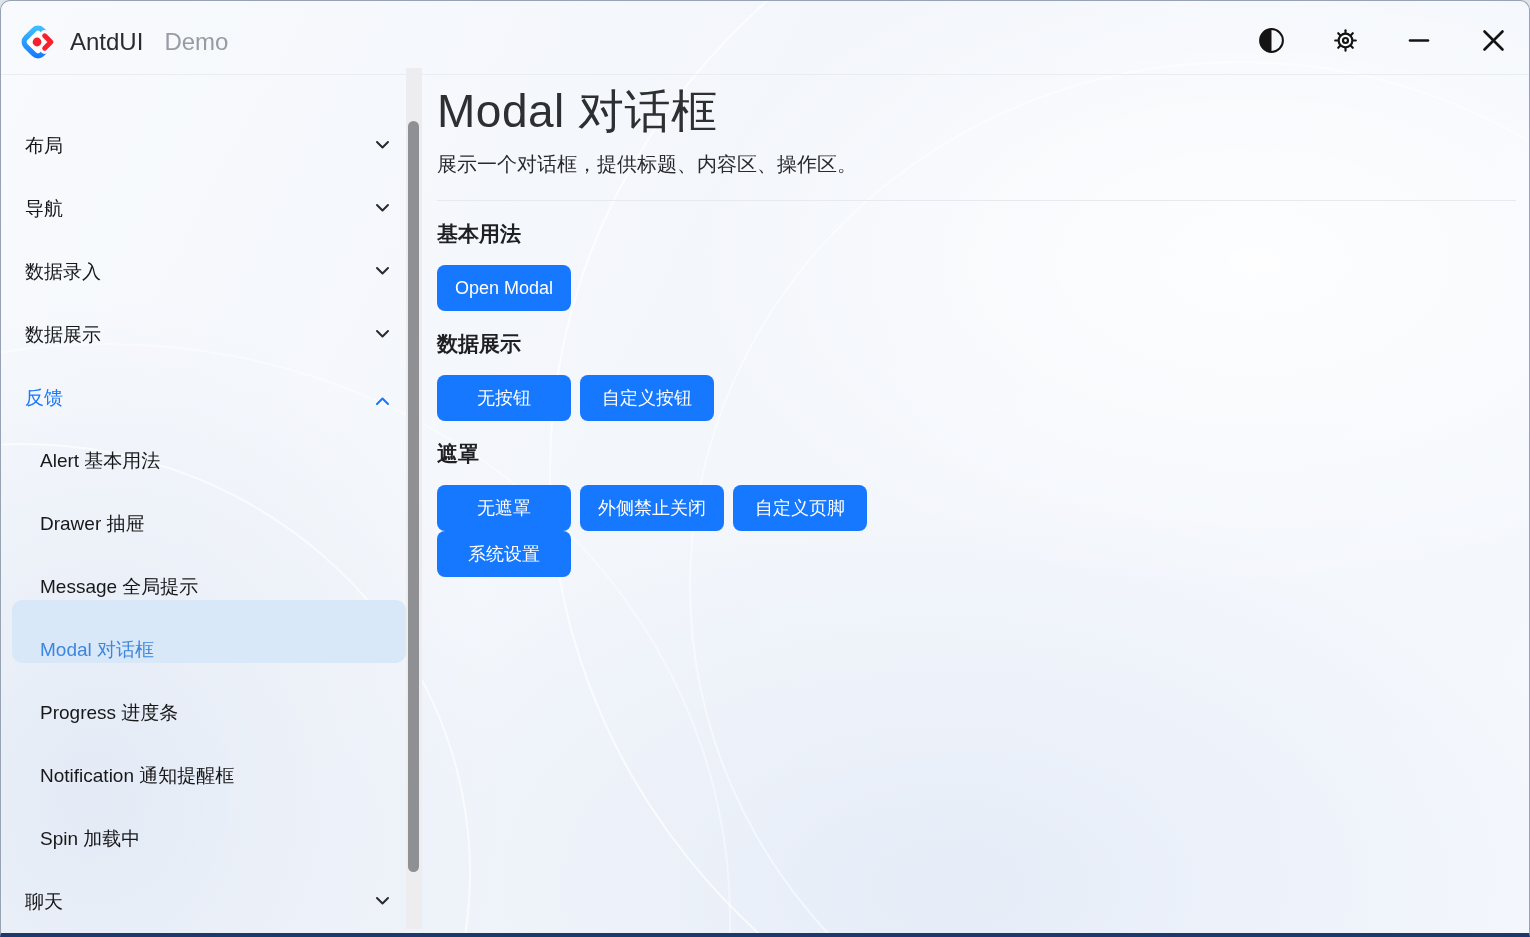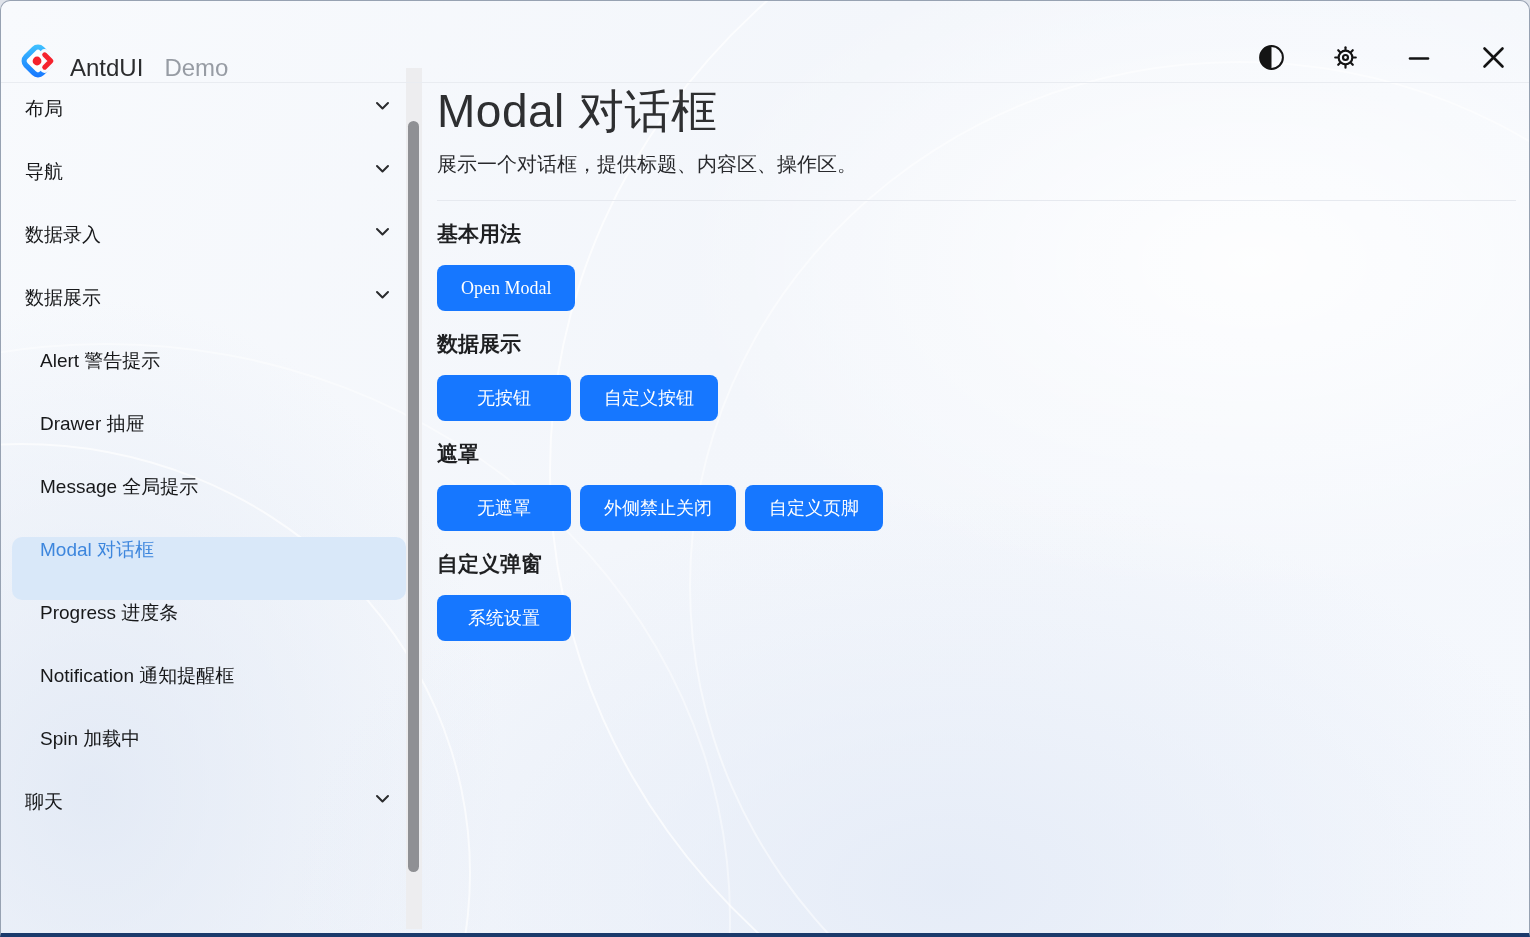--- a/index.html
+++ b/index.html
@@ -23,43 +23,43 @@
   }
   
   .decor { position:absolute; border-radius:50%; pointer-events:none; z-index:0; }
   .decor.c1 { width:1400px; height:1300px; right:-420px; top:-180px; border:2px solid rgba(255,255,255,0.7); }
   .decor.c2 { width:1100px; height:1050px; right:-260px; top:60px; border:2px solid rgba(255,255,255,0.5); }
   .decor.c3 { width:900px; height:860px; left:-430px; bottom:-370px; border:2px solid rgba(255,255,255,0.65); }
   .decor.c4 { width:1250px; height:1150px; left:-520px; bottom:-560px; border:2px solid rgba(255,255,255,0.45); }
 
   
   .titlebar {
-    position:absolute; top:16px; left:0; right:0; height:66px; z-index:6;
-    display:flex; align-items:flex-end;
+    position:absolute; top:8px; left:0; right:0; height:66px; z-index:6;
+    display:flex; align-items:center;
     padding:0 7px 0 16px;
     border-bottom:1px solid #e9ecf1;
   }
   .logo { width:42px; height:42px; margin-right:11px; flex:0 0 auto; }
   .app-title { font-size:24px; display:flex; align-items:baseline; }
   .app-title .t1 { color:#2b2c2e; }
   .app-title .t2 { color:#979ca4; margin-left:21px; }
   .tb-controls { margin-left:auto; display:flex; align-items:center; }
   .tb-btn {
     width:58px; height:46px; border:none; background:transparent;
     display:flex; align-items:center; justify-content:center; cursor:pointer;
     margin-left:16px; padding:0; color:#161616;
   }
 
   
   .sidebar {
     position:absolute; top:67px; left:1px; width:404px; bottom:4px;
     padding-top:28px; z-index:4; overflow:hidden;
   }
   .nav-item {
-    height:63px; display:flex; align-items:flex-start;
+    height:63px; display:flex; align-items:flex-end;
     padding:0 14px 0 23px; font-size:19px; color:#17181a; cursor:pointer;
   }
   .nav-item.sub { padding-left:38px; }
   .nav-item .chev { margin-left:auto; color:#2a2b2d; flex:0 0 auto; }
   .nav-item .chev.up { transform:rotate(180deg); }
   .nav-item.group-active { color:#1677ff; }
   .nav-item.group-active .chev { color:#1677ff; }
   .nav-item.selected {
     background:#d9e8f9; border-radius:10px;
     margin-left:10px; padding-left:28px; color:#3d86dd;
@@ -82,23 +82,23 @@
   }
   .page-title {
     margin:0; font-size:46px; line-height:58px; font-weight:500; color:#2e2f31;
     letter-spacing:0.5px;
   }
   .page-desc { margin:10px 0 0; font-size:20px; line-height:28px; color:#28292c; }
   .rule { border:none; border-top:1px solid #e6e9ef; margin:22px 0 0; }
   .sec-heading { font-size:21px; line-height:28px; font-weight:700; color:#1f2022; margin:19px 0 17px; }
   .btn-row { display:flex; gap:9px; }
   .btn {
-    min-width:134px; height:46px; padding:0 24px;
+    min-width:134px; height:46px; padding:0 18px;
     background:#1677ff; color:#ffffff; border:none; border-radius:8px;
-    font-size:18px; font-family:Liberation Serif, serif; cursor:pointer;
+    font-size:18px; font-family:Liberation Sans, sans-serif; cursor:pointer;
   }
 </style>
 </head>
 <body>
 
 <div class="window">
   <div class="decor c1"></div>
   <div class="decor c2"></div>
   <div class="decor c3"></div>
   <div class="decor c4"></div>
@@ -185,22 +185,28 @@
       <span class="chev"><svg width="19" height="19" viewBox="0 0 19 19">
             <polyline points="4,7 9.5,12.5 15,7" fill="none" stroke="currentColor" stroke-width="2" stroke-linecap="round" stroke-linejoin="round"></polyline>
           </svg></span>
     </div>
     <div class="nav-item">
       <span>数据展示</span>
       <span class="chev"><svg width="19" height="19" viewBox="0 0 19 19">
             <polyline points="4,7 9.5,12.5 15,7" fill="none" stroke="currentColor" stroke-width="2" stroke-linecap="round" stroke-linejoin="round"></polyline>
           </svg></span>
     </div>
-    <div class="nav-item sub">
-      <span>Alert 警告提示</span>
+    <div class="nav-item group-active">
+      <span>反馈</span>
+      <span class="chev up"><svg width="19" height="19" viewBox="0 0 19 19">
+            <polyline points="4,7 9.5,12.5 15,7" fill="none" stroke="currentColor" stroke-width="2" stroke-linecap="round" stroke-linejoin="round"></polyline>
+          </svg></span>
+    </div>
+    <div class="nav-item sub">
+      <span>Alert 基本用法</span>
     </div>
     <div class="nav-item sub">
       <span>Drawer 抽屉</span>
     </div>
     <div class="nav-item sub">
       <span>Message 全局提示</span>
     </div>
     <div class="nav-item sub selected">
       <span>Modal 对话框</span>
     </div>
@@ -248,19 +254,18 @@
     <section>
       <h2 class="sec-heading">遮罩</h2>
       <div class="btn-row">
         <button class="btn">无遮罩</button>
         <button class="btn">外侧禁止关闭</button>
         <button class="btn">自定义页脚</button>
       </div>
     </section>
 
     <section>
-      <h2 class="sec-heading">自定义弹窗</h2>
       <div class="btn-row">
         <button class="btn">系统设置</button>
       </div>
     </section>
   </main>
 </div>
 
 </body></html>

